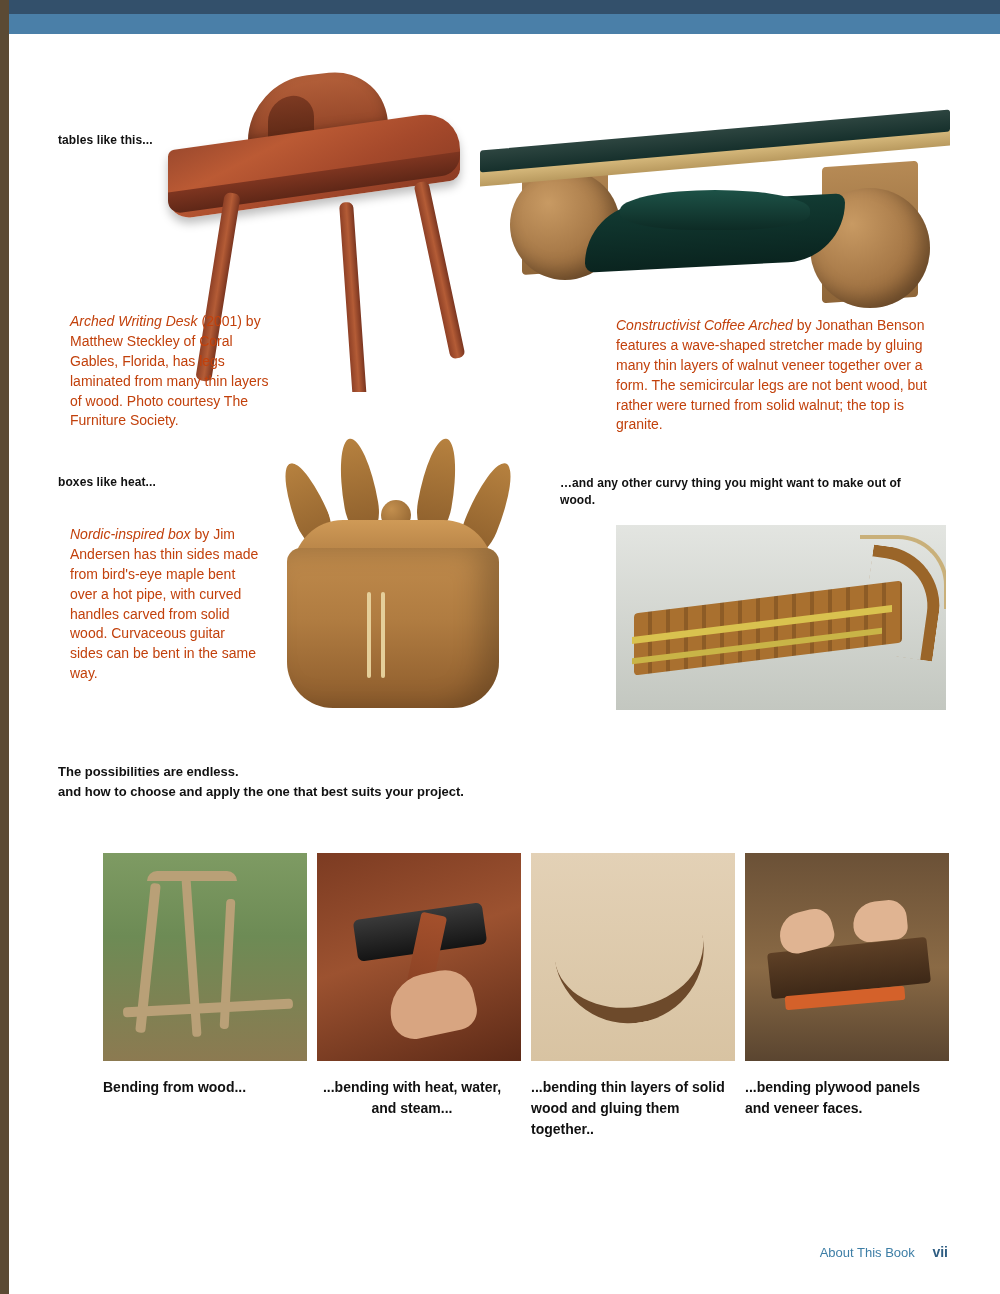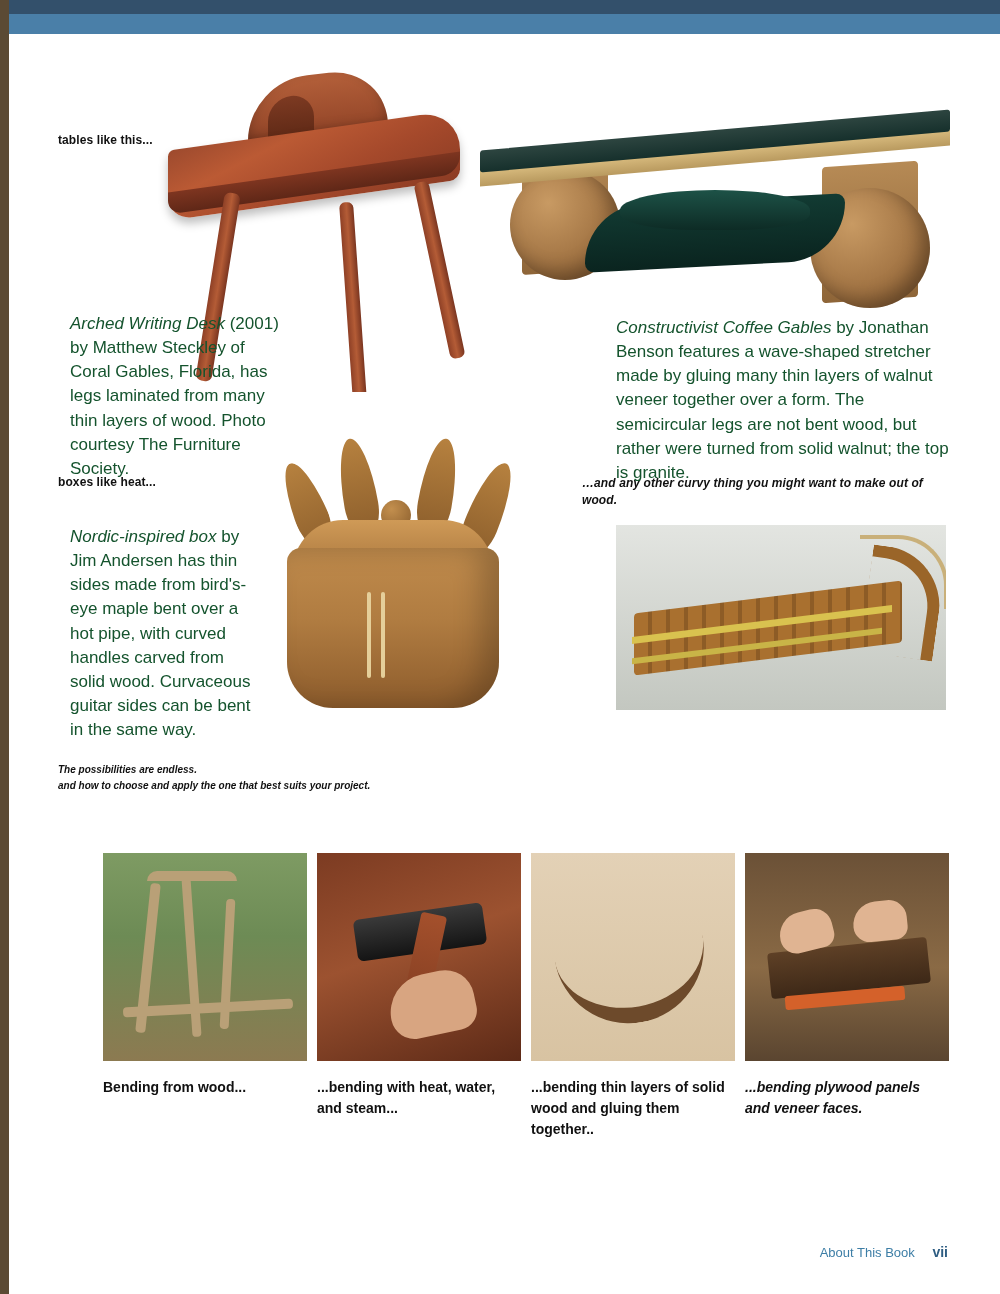--- a/index.html
+++ b/index.html
@@ -22,39 +22,39 @@
   
   .lead{
     position:absolute;
     font-weight:bold;
     font-size:12px;
     letter-spacing:.1px;
     color:#111;
   }
   #lead-tables{left:58px;top:133px;}
   #lead-boxes{left:58px;top:475px;}
-  #lead-curvy{left:582px;top:475px;width:370px;line-height:1.45;font-style:italic;}
+  #lead-curvy{left:560px;top:475px;width:370px;line-height:1.45;}
 
   
   .cap{
     position:absolute;
-    font-size:17px;
+    font-size:14px;
     line-height:1.42;
-    color:#14532d;
+    color:#c2410c;
   }
   .cap i{font-style:italic;}
   #cap-desk{left:70px;top:312px;width:210px;}
   #cap-coffee{left:616px;top:316px;width:338px;}
   #cap-box{left:70px;top:525px;width:190px;}
   #cap-tobog{left:616px;top:722px;width:330px;}
 
   
   #possibilities{
     position:absolute;left:58px;top:762px;width:600px;
-    font-weight:bold;font-size:10px;line-height:1.55;color:#111;font-style:italic;
+    font-weight:bold;font-size:13px;line-height:1.55;color:#111;
   }
 
   
   .strip-img{position:absolute;}
   .strip-cap{
     position:absolute;font-weight:bold;font-size:14px;line-height:1.5;color:#111;
   }
 
   
   #footer{
@@ -260,21 +260,21 @@
 
   <div class="lead" id="lead-tables">tables like this...</div>
   <div class="lead" id="lead-boxes">boxes like heat...</div>
   <div class="lead" id="lead-curvy">…and any other curvy thing you might want to make out of wood.</div>
 
   <div class="cap" id="cap-desk">
     <i>Arched Writing Desk</i><span> (2001) by Matthew Steckley of Coral Gables, Florida, has legs laminated from many thin layers of wood. Photo courtesy The Furniture Society.</span>
   </div>
 
   <div class="cap" id="cap-coffee">
-    <i>Constructivist Coffee Gables</i><span> by Jonathan Benson features a wave-shaped stretcher made by gluing many thin layers of walnut veneer together over a form. The semicircular legs are not bent wood, but rather were turned from solid walnut; the top is granite.</span>
+    <i>Constructivist Coffee Arched</i><span> by Jonathan Benson features a wave-shaped stretcher made by gluing many thin layers of walnut veneer together over a form. The semicircular legs are not bent wood, but rather were turned from solid walnut; the top is granite.</span>
   </div>
 
   <div class="cap" id="cap-box">
     <i>Nordic-inspired box</i><span> by Jim Andersen has thin sides made from bird's-eye maple bent over a hot pipe, with curved handles carved from solid wood. Curvaceous guitar sides can be bent in the same way.</span>
   </div>
 
 
   <div id="possibilities">
     <div>The possibilities are endless.</div>
     <div>and how to choose and apply the one that best suits your project.</div>
@@ -299,22 +299,22 @@
   </div>
 
   <div class="strip-img" id="p4">
     <div class="p4-panel"></div>
     <div class="p4-hand" id="p4h1"></div>
     <div class="p4-hand" id="p4h2"></div>
     <div class="p4-clamp"></div>
   </div>
 
   <div class="strip-cap" style="left:103px;top:1077px;width:200px;">Bending from wood...</div>
-  <div class="strip-cap" style="left:317px;top:1077px;width:190px;">...bending with heat, water, and steam...</div>
+  <div class="strip-cap" style="left:317px;top:1077px;width:190px;text-align:center;">...bending with heat, water, and steam...</div>
   <div class="strip-cap" style="left:531px;top:1077px;width:196px;">...bending thin layers of solid wood and gluing them together..</div>
-  <div class="strip-cap" style="left:745px;top:1077px;width:200px;font-style:italic;">...bending plywood panels and veneer faces.</div>
+  <div class="strip-cap" style="left:745px;top:1077px;width:200px;">...bending plywood panels and veneer faces.</div>
 
   <div id="footer">
     <span>About This Book</span>
     <span class="pagenum">vii</span>
   </div>
 
 </div>
 
 </body></html>

